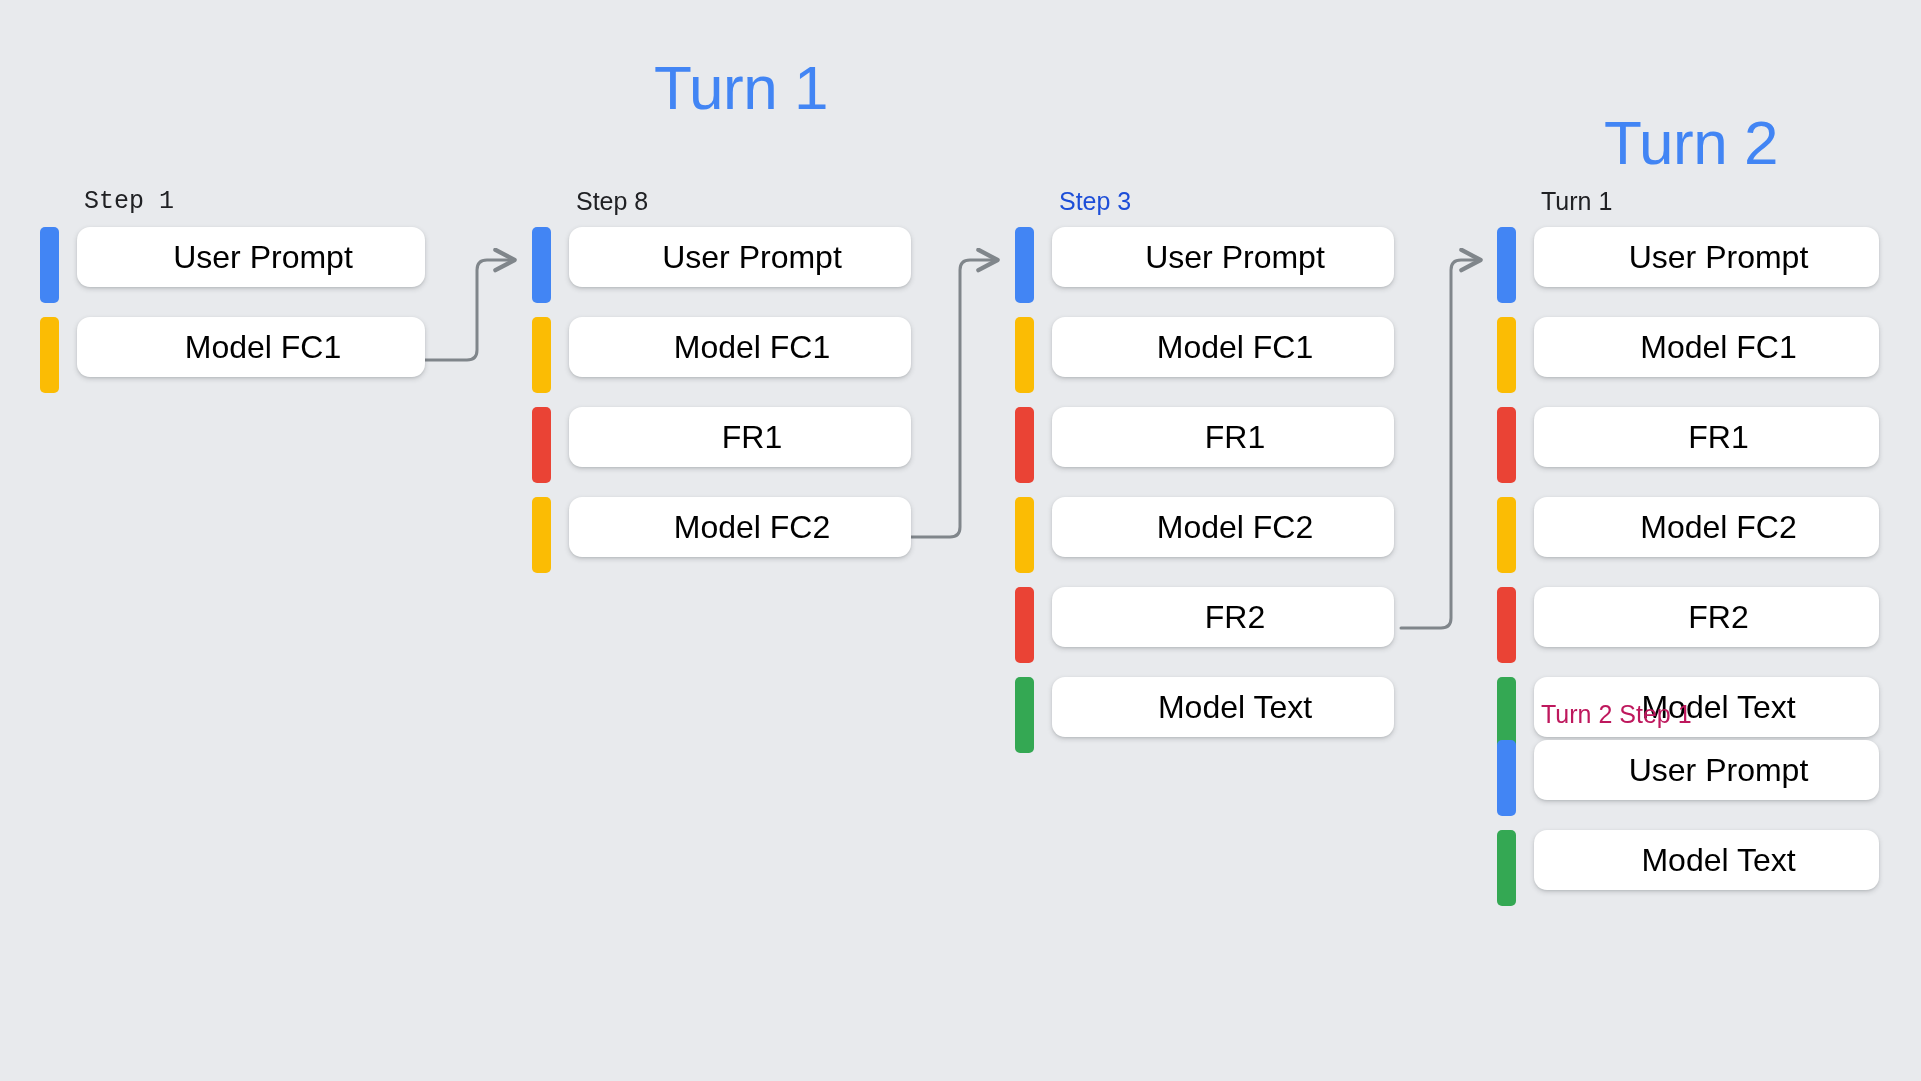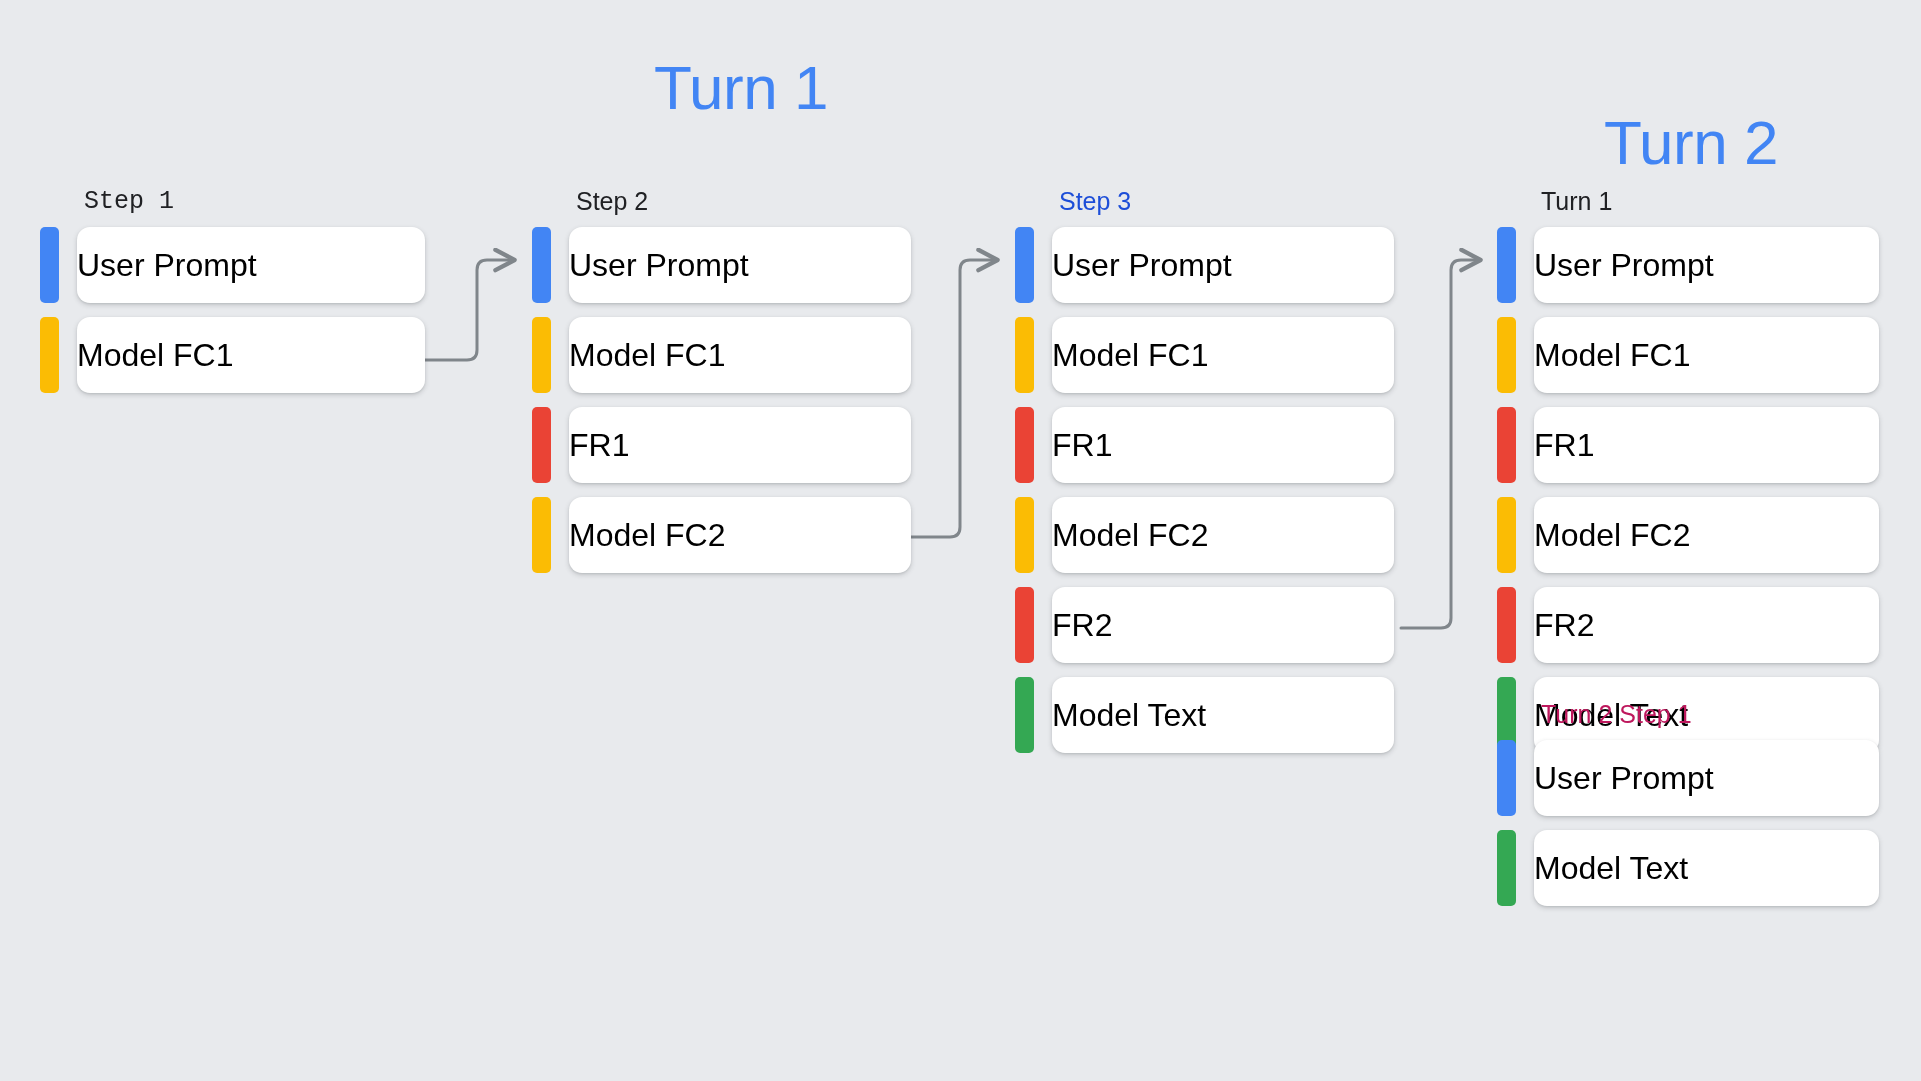--- a/index.html
+++ b/index.html
@@ -63,26 +63,28 @@
     top: 0;
     width: 19px;
     height: 76px;
     border-radius: 5px;
   }
 
   .row-card {
     position: absolute;
     left: 37px;
     top: 0;
-    height: 76px;
+    height: 60px;
     background: #ffffff;
     border-radius: 13px;
     box-shadow: 0 2px 5px rgba(60,64,67,0.22), 0 1px 2px rgba(60,64,67,0.10);
     display: flex;
     align-items: center;
+    justify-content: center;
+    padding-left: 24px;
   }
   .row-card-label {
     font-size: 32px;
     color: #000000;
     line-height: 1;
     white-space: nowrap;
   }
 
   
   #col-step1      { left: 40px;   top: 227px; }
@@ -141,21 +143,21 @@
     </div>
     <div class="row">
       <div class="row-bar" style="background-color: rgb(251, 188, 4);"></div>
       <div class="row-card" style="background: rgb(255, 255, 255);">
         <span class="row-card-label" style="color: rgb(0, 0, 0);">Model FC1</span>
       </div>
     </div>
   </div>
 
   <div class="column" id="col-step2">
-    <div class="column-label" style="color: rgb(32, 33, 36);">Step 2</div>
+    <div class="column-label" style="color: rgb(32, 33, 36);">Step 8</div>
     <div class="row">
       <div class="row-bar" style="background-color: rgb(66, 133, 244);"></div>
       <div class="row-card" style="background: rgb(255, 255, 255);">
         <span class="row-card-label" style="color: rgb(0, 0, 0);">User Prompt</span>
       </div>
     </div>
     <div class="row">
       <div class="row-bar" style="background-color: rgb(251, 188, 4);"></div>
       <div class="row-card" style="background: rgb(255, 255, 255);">
         <span class="row-card-label" style="color: rgb(0, 0, 0);">Model FC1</span>

